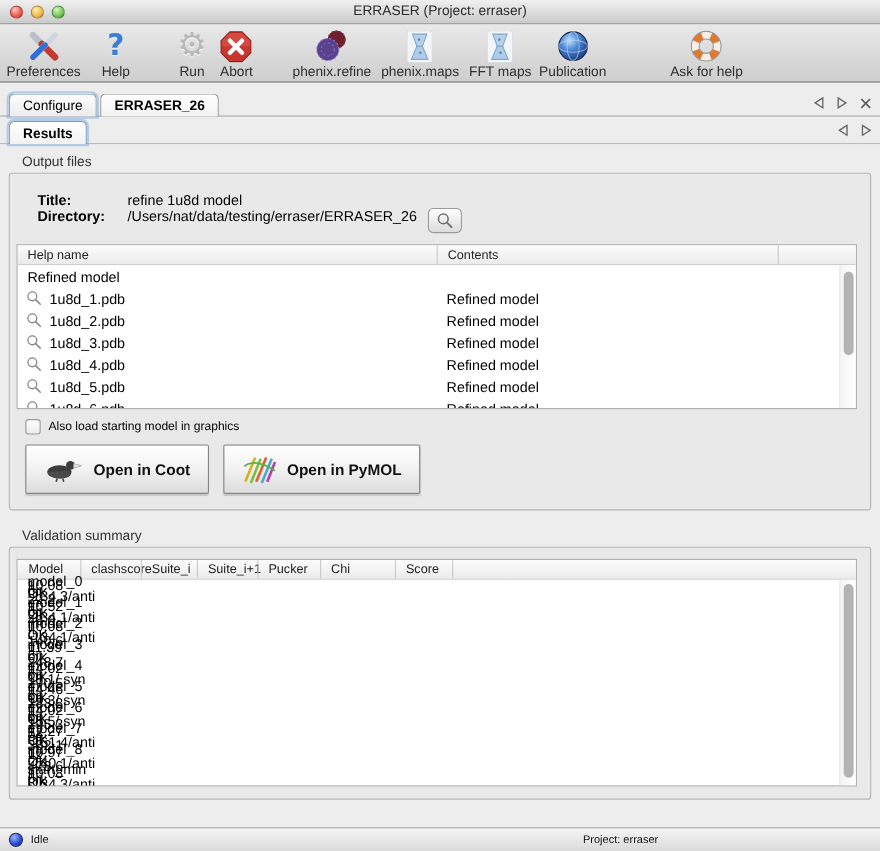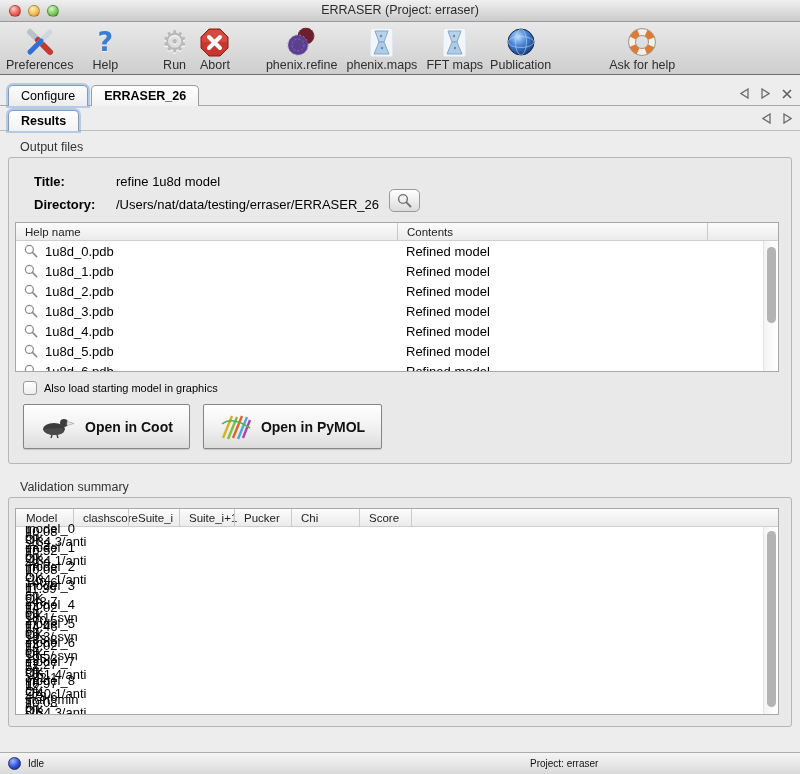--- a/index.html
+++ b/index.html
@@ -47,21 +47,21 @@
   }
   .tab.focusring { border-color:#7d9cc0; box-shadow:0 0 0 2px rgba(110,160,220,.45); }
   .tab.active { font-weight:bold; background:linear-gradient(#ffffff,#f2f2f2); }
   .tabnav { position:absolute; right:8px; bottom:6px; display:flex; gap:12px; align-items:center; }
   .tabnav svg { display:block; }
 
   
   .group-label { font-size:12.5px; color:#333; margin:9px 0 3px 20px; }
   .groupbox { margin:0 8px; border:1px solid #b6b6b6; border-radius:3px; background:#e9e9e9; }
 
-  .field-row { display:flex; font-size:13px; align-items:flex-end; }
+  .field-row { display:flex; font-size:13px; align-items:flex-start; }
   .field-row .flabel { font-weight:bold; width:82px; margin-left:25px; }
   .row-title { padding-top:16px; }
   .row-dir { }
   .browse-btn {
     margin-left:10px; width:31px; height:23px; border:1px solid #9a9a9a; border-radius:5px;
     background:linear-gradient(#ffffff,#dcdcdc); display:flex; align-items:center; justify-content:center;
   }
 
   
   .datatable { position:relative; margin:10px 12px 0 6px; border:1px solid #a8a8a8;
@@ -288,27 +288,20 @@
 
   <div class="datatable filetable">
     <div class="thead ft-grid">
       <div class="hcell">Help name</div>
       <div class="hcell">Contents</div>
       <div class="hcell"></div>
     </div>
     <div class="tbody">
 
         <div class="trow ft-grid">
-          <div class="cell name">
-            <svg width="14" height="14" viewBox="0 0 14 14">
-              <circle cx="5.4" cy="5.4" r="4" fill="none" stroke="#8a8a8a" stroke-width="1.2"></circle>
-              <line x1="8.4" y1="8.4" x2="12.6" y2="12.6" stroke="#8a8a8a" stroke-width="1.5" stroke-linecap="round"></line>
-            </svg>
-            <span>1u8d_0.pdb</span>
-          </div>
           <div class="cell">Refined model</div>
           <div class="cell"></div>
         </div>
 
         <div class="trow ft-grid">
           <div class="cell name">
             <svg width="14" height="14" viewBox="0 0 14 14">
               <circle cx="5.4" cy="5.4" r="4" fill="none" stroke="#8a8a8a" stroke-width="1.2"></circle>
               <line x1="8.4" y1="8.4" x2="12.6" y2="12.6" stroke="#8a8a8a" stroke-width="1.5" stroke-linecap="round"></line>
             </svg>

